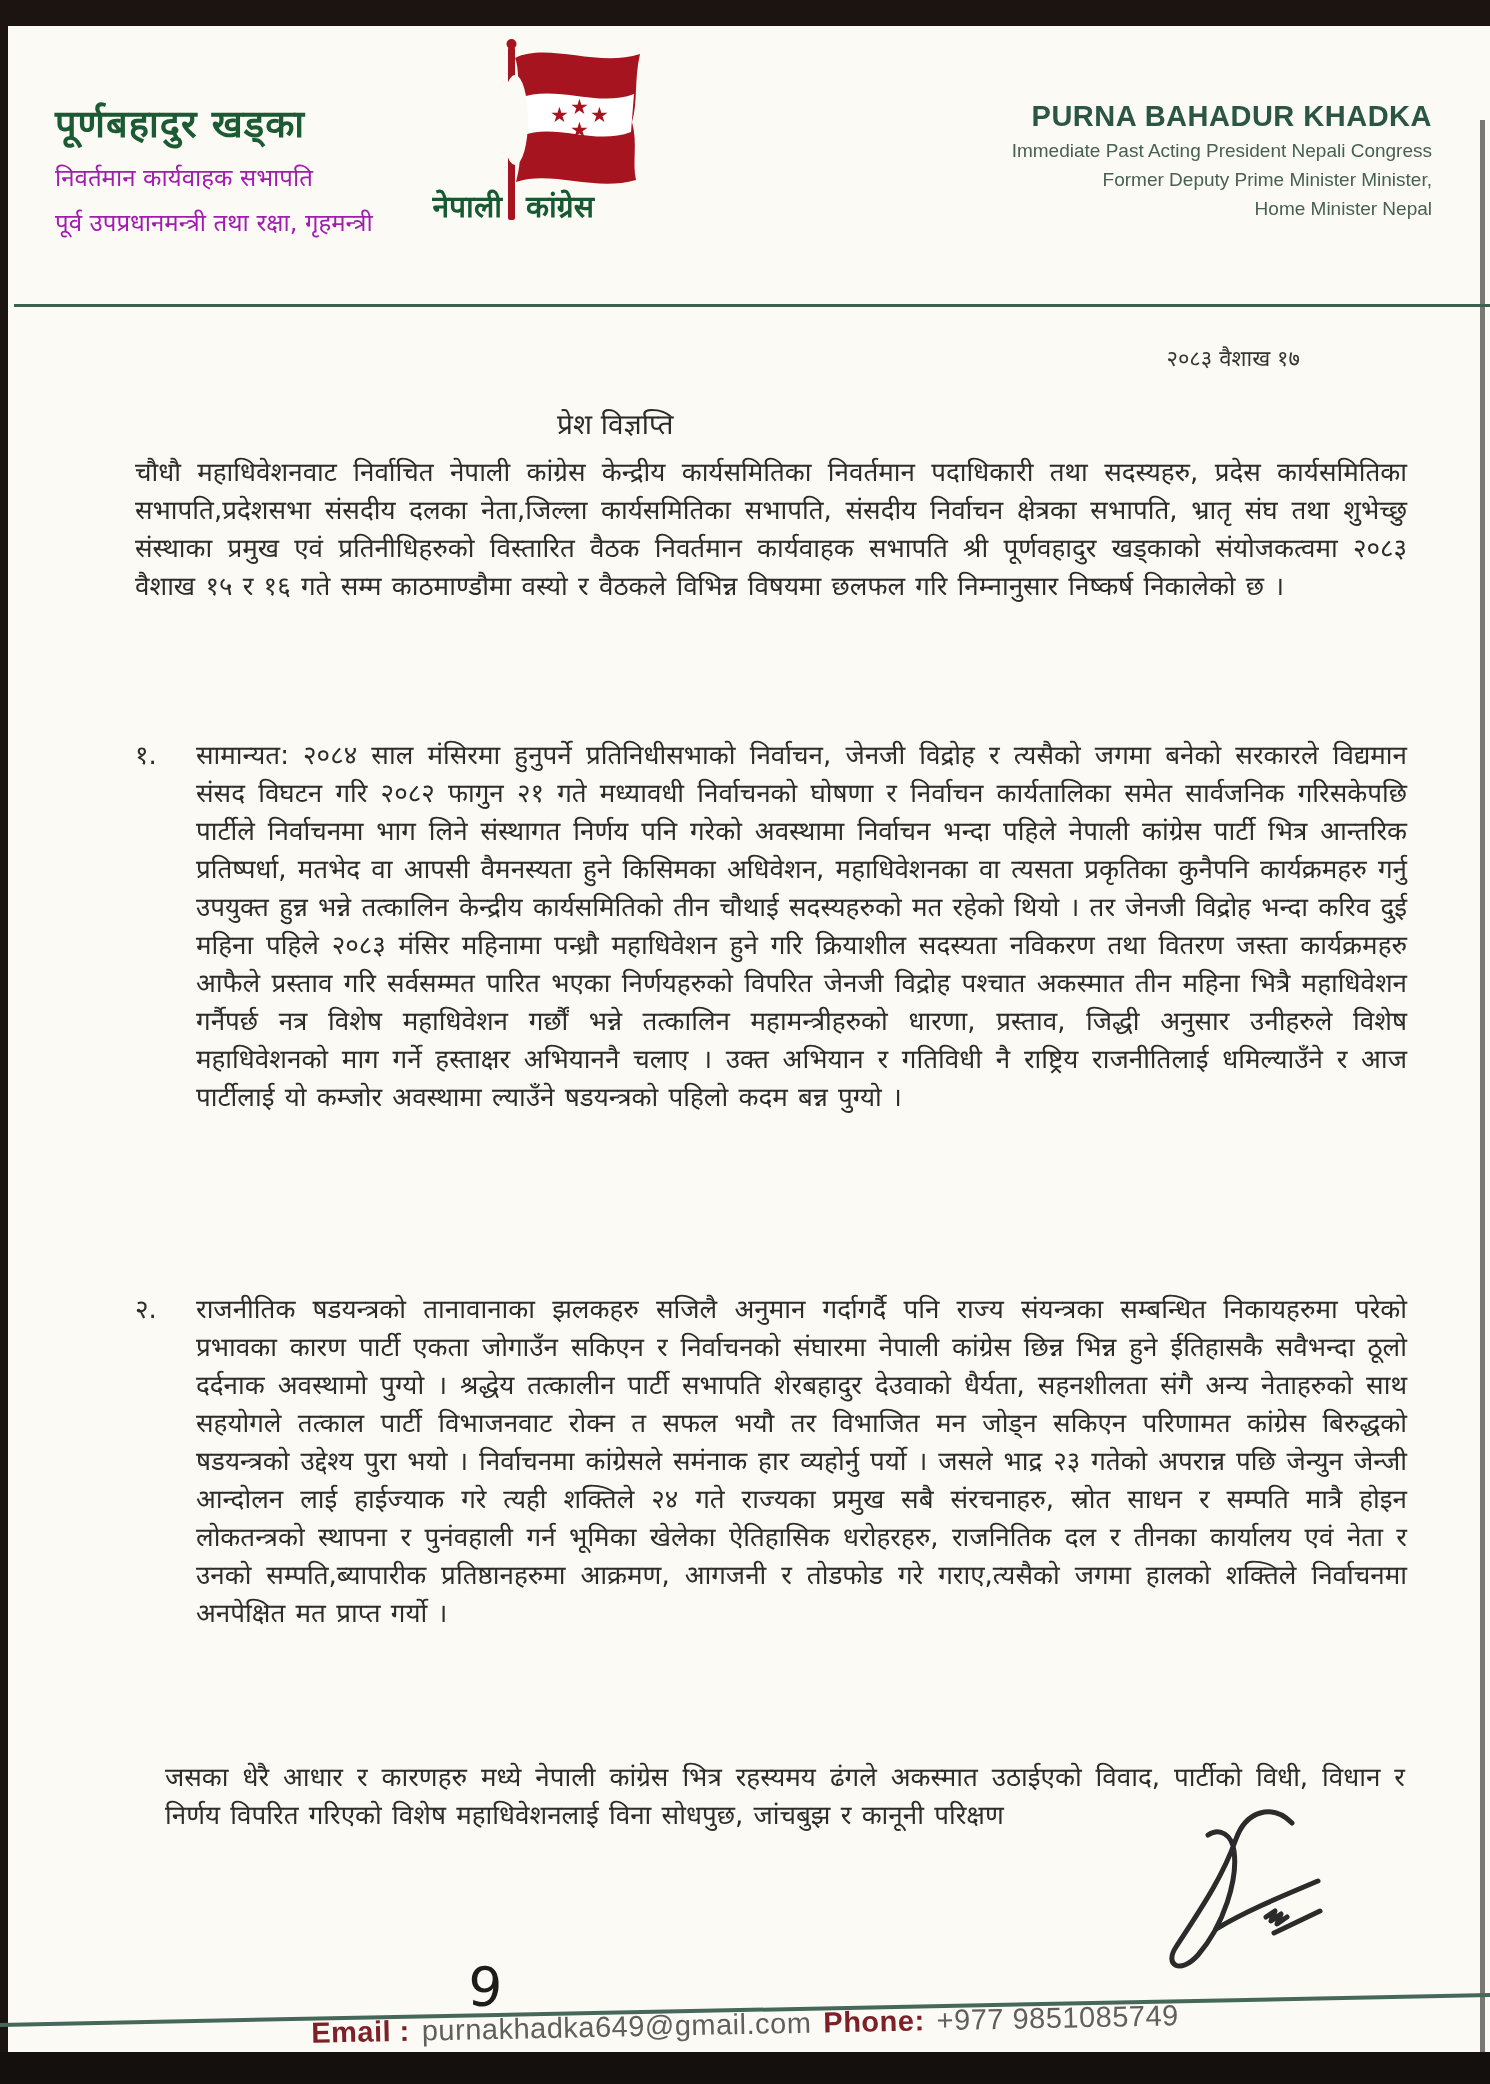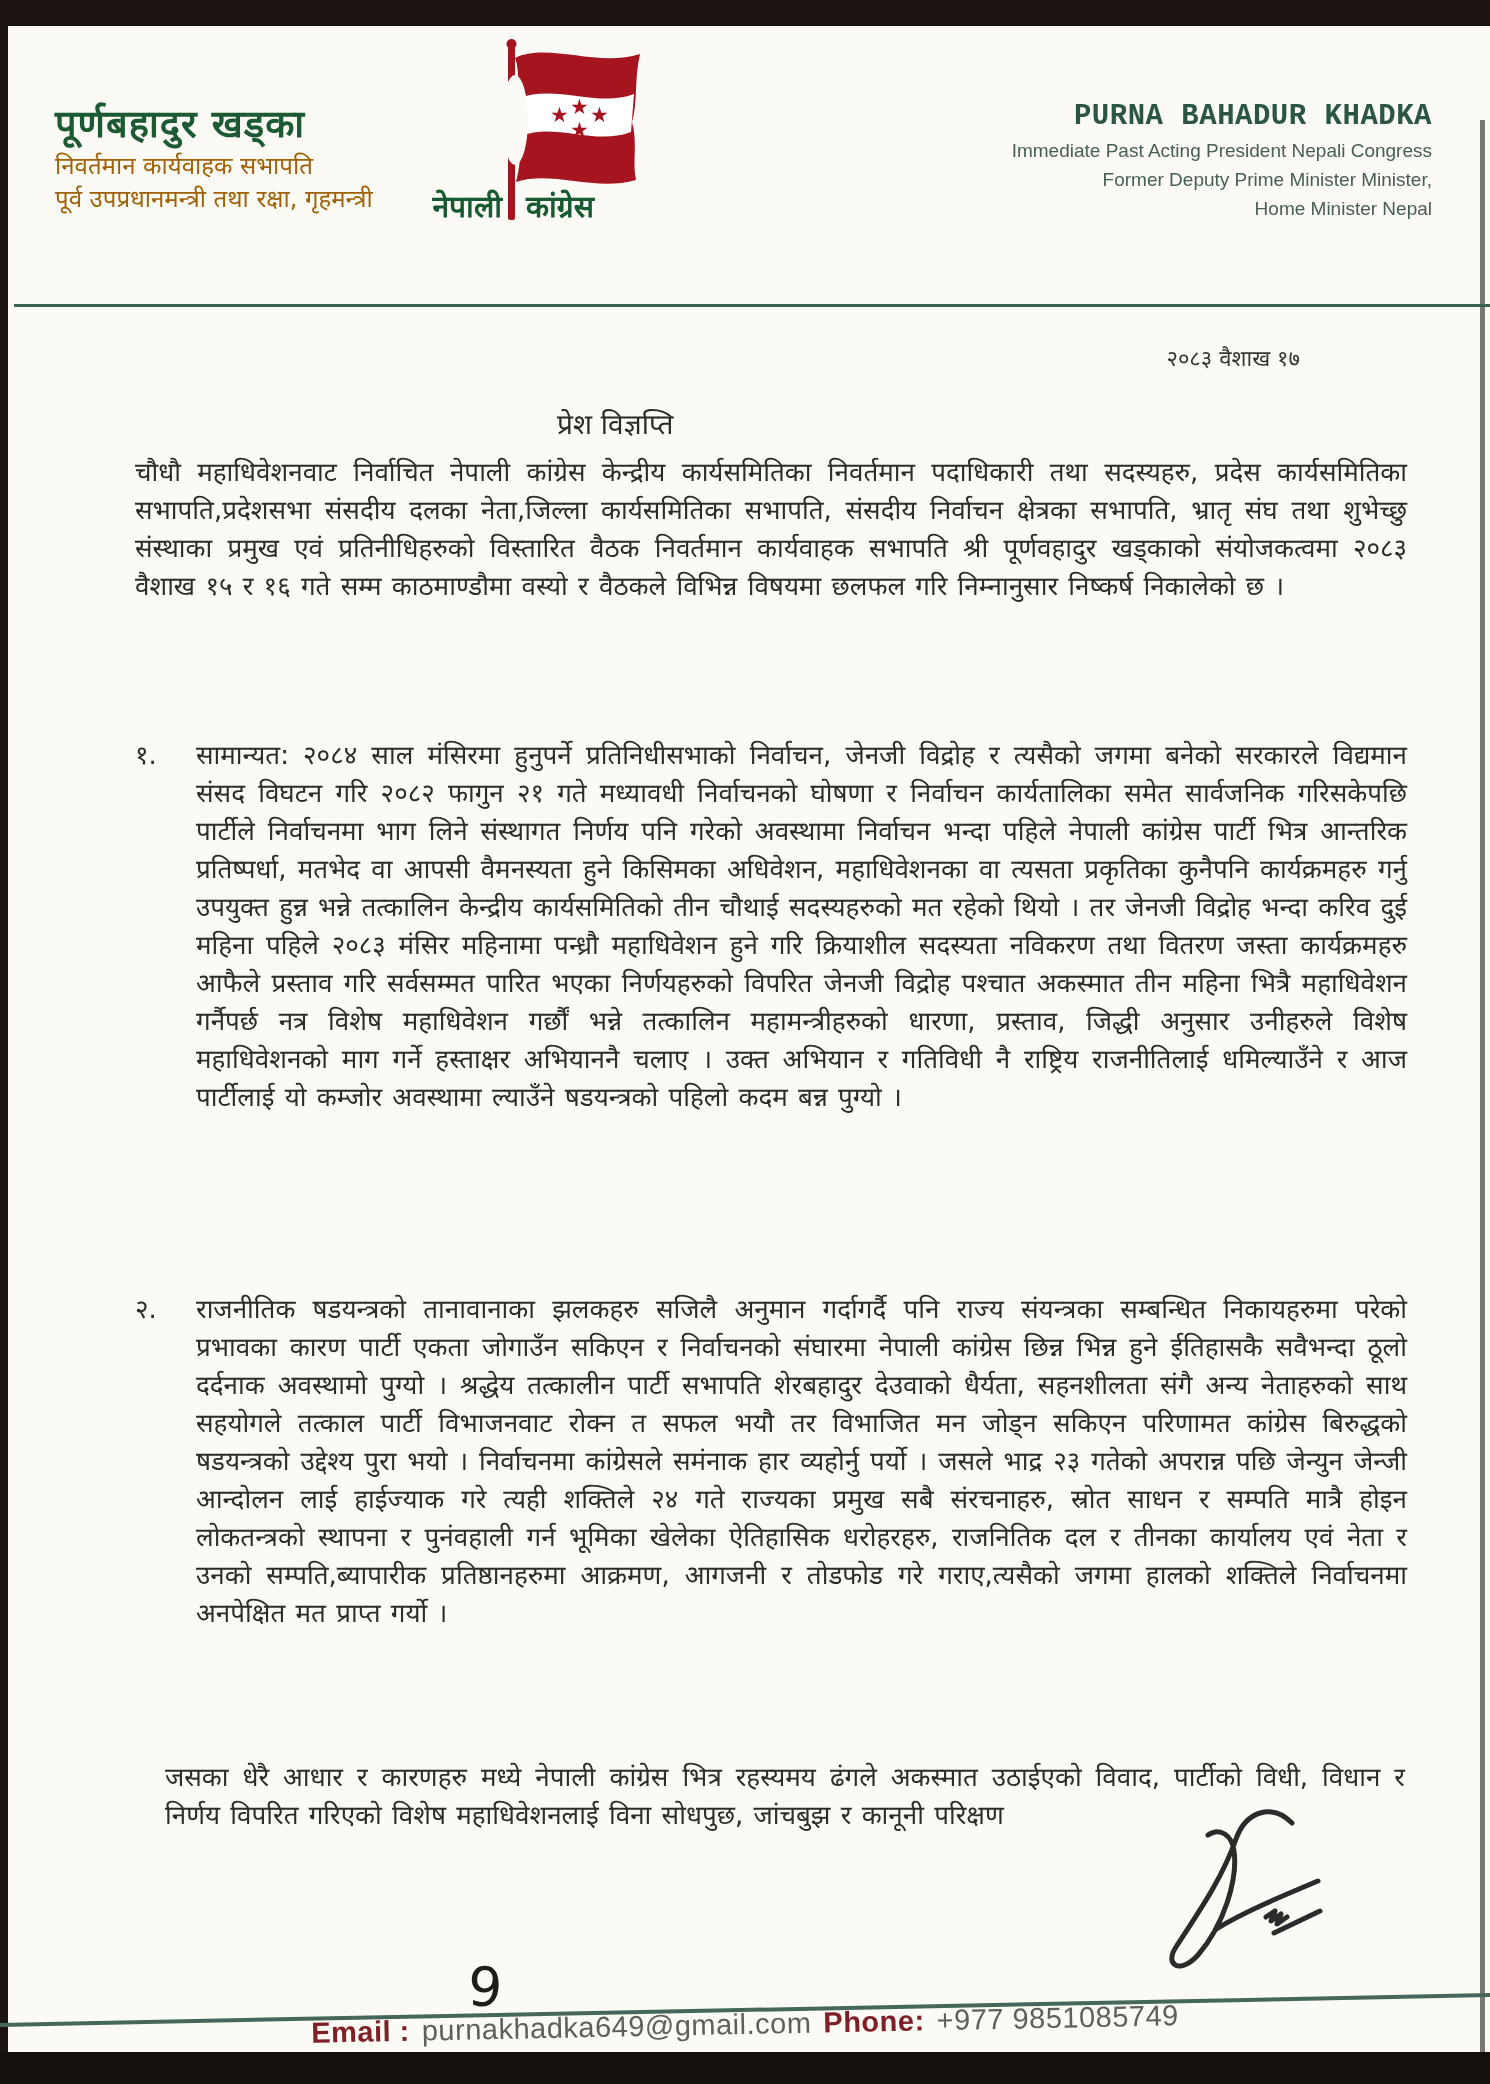--- a/index.html
+++ b/index.html
@@ -7,29 +7,29 @@
         font-family:"DejaVu Sans",sans-serif;color:#2e2c29;}
   
   .edge{position:absolute;background:#1b1411;}
   .edge.top{left:0;top:0;width:1490px;height:26px;}
   .edge.bottom{left:0;top:2052px;width:1490px;height:32px;background:#14100d;}
   .edge.left{left:0;top:26px;width:8px;height:2026px;}
   .edge.right{left:1480px;top:120px;width:5px;height:1932px;background:#5a564f;opacity:.8;}
   
   .hdr-left{position:absolute;left:55px;top:96px;}
   .np-name{font-size:38px;font-weight:bold;color:#1b5a33;letter-spacing:1px;}
-  .np-sub{font-size:24px;color:#a16207;}
+  .np-sub{font-size:24px;color:#a21caf;margin-top:12px;}
   .logo{position:absolute;left:398px;top:36px;width:252px;height:184px;}
   .logo svg{position:absolute;left:0;top:0;}
   .logo-text{position:absolute;left:0;bottom:-2px;width:100%;display:flex;align-items:flex-end;
              font-size:30px;font-weight:bold;color:#175a31;line-height:1;}
   .lt-l{width:104px;text-align:right;}
   .lt-r{margin-left:24px;}
   .hdr-right{position:absolute;right:58px;top:100px;text-align:right;font-family:"Liberation Sans",sans-serif;}
-  .en-name{font-size:29px;font-weight:bold;color:#2b5646;letter-spacing:.5px;font-family:Liberation Mono, monospace;}
+  .en-name{font-size:29px;font-weight:bold;color:#2b5646;letter-spacing:.5px;}
   .en-sub{font-size:19px;color:#47604f;margin-top:7px;}
   .divider{position:absolute;left:14px;top:304px;width:1476px;height:3px;background:#3a6151;}
   
   .date{position:absolute;left:990px;top:342px;width:310px;text-align:right;font-size:22px;color:#38362f;}
   .title{position:absolute;left:557px;top:404px;font-size:28px;color:#2c2a26;}
   .para{font-size:26px;line-height:38px;text-align:justify;word-spacing:2px;color:#2e2c29;}
   .intro{position:absolute;left:135px;top:453px;width:1272px;}
   .item{position:absolute;left:135px;width:1272px;display:flex;}
   .item .num{flex:0 0 61px;font-size:26px;line-height:38px;color:#2e2c29;}
   .item .itext{flex:1;}

